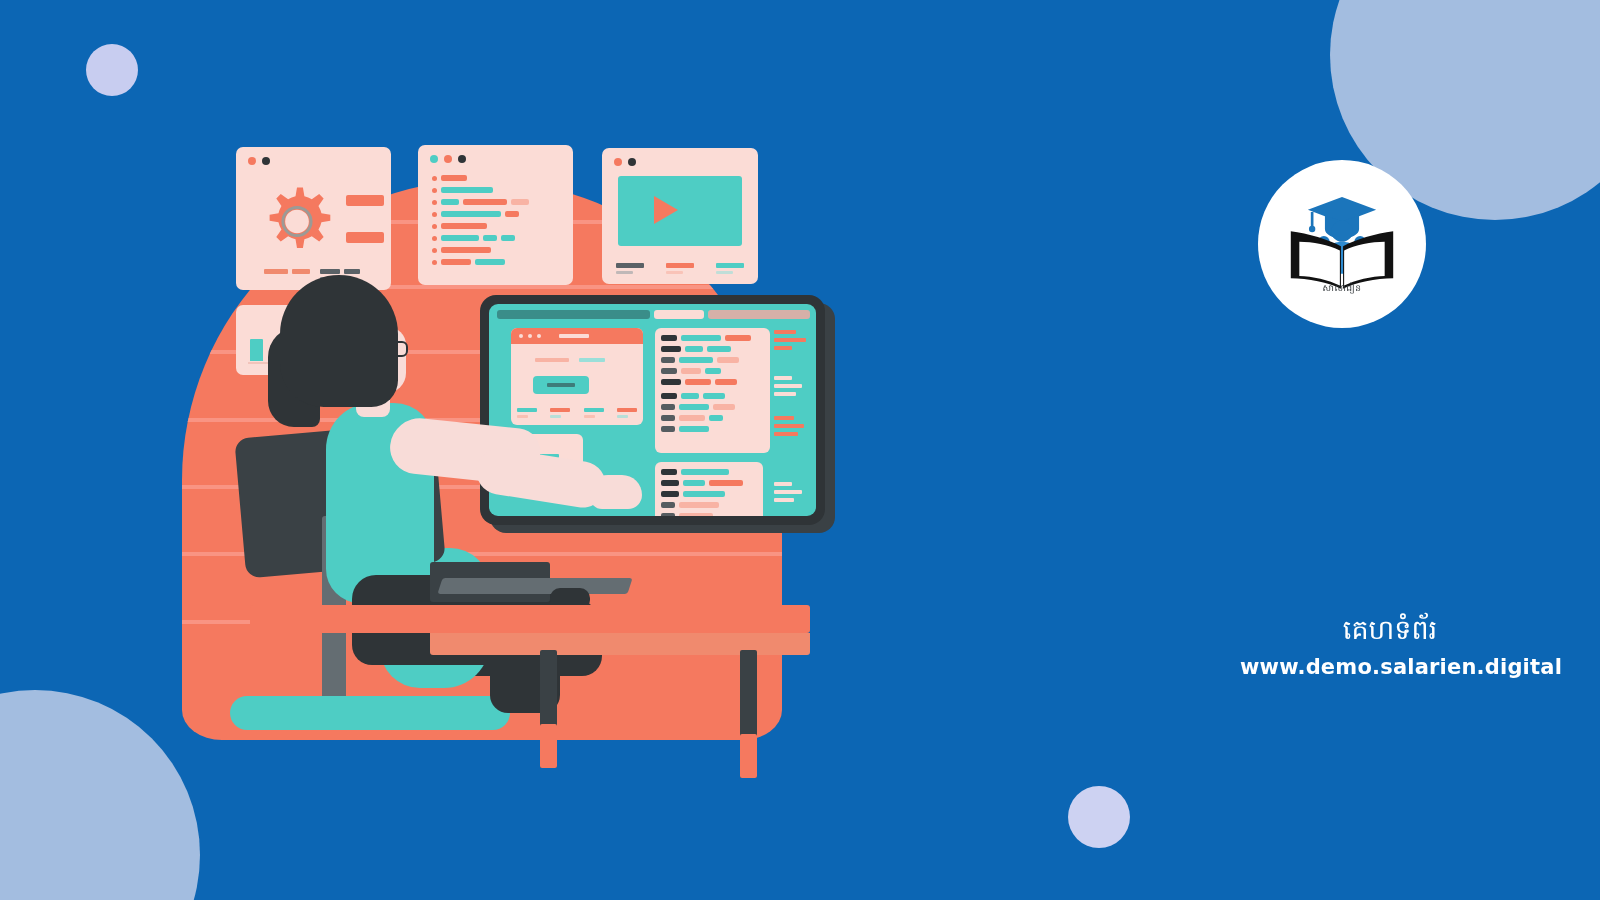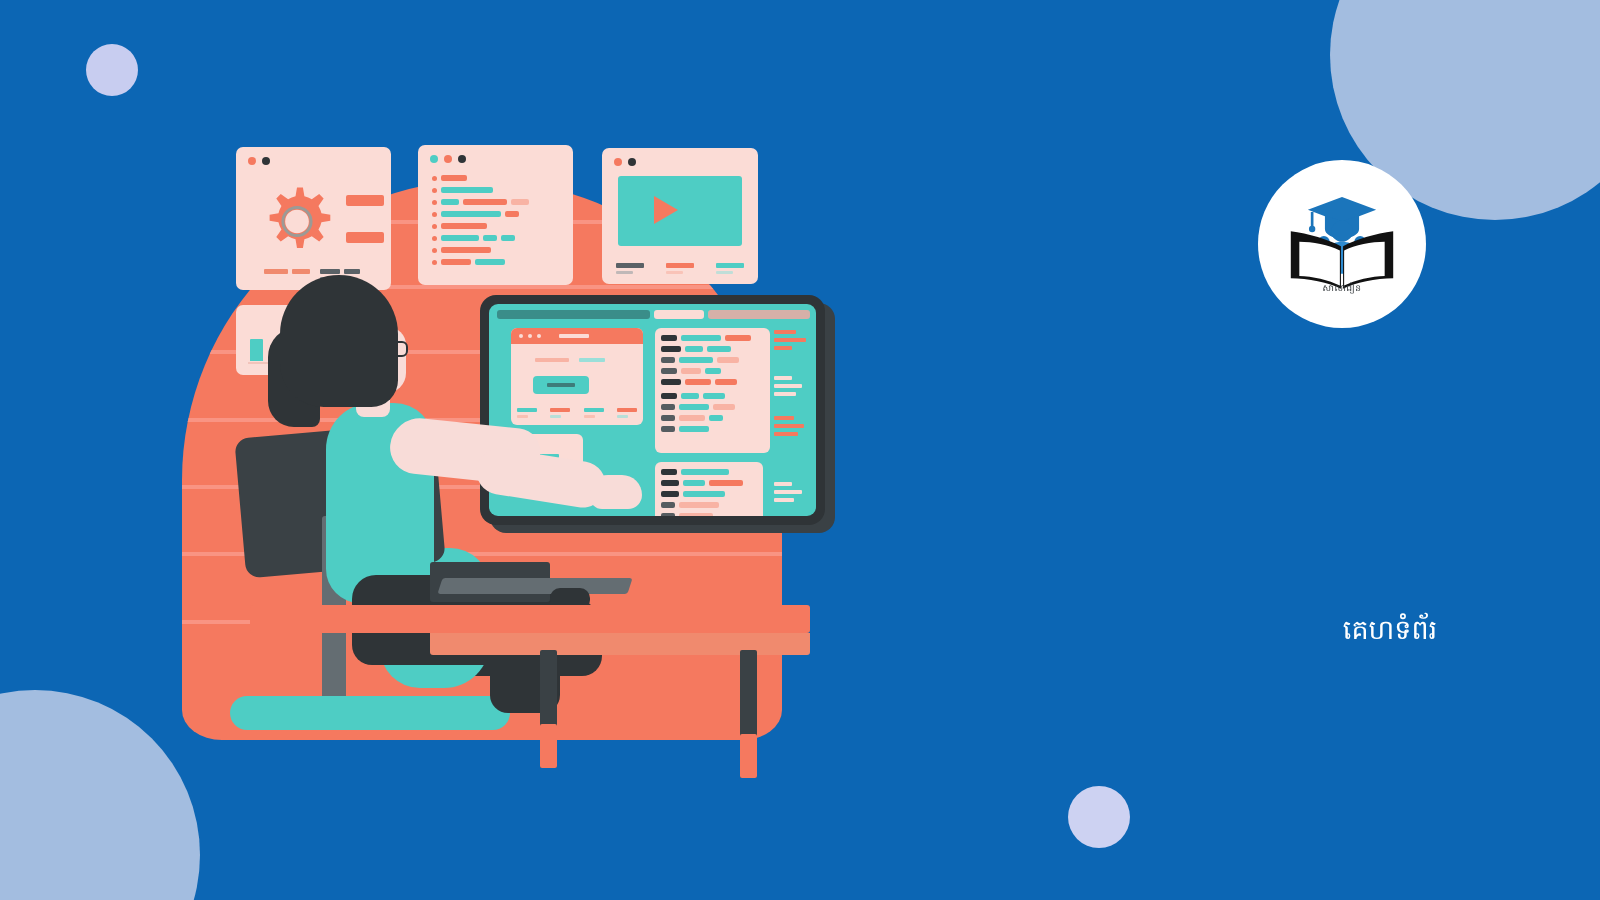--- a/index.html
+++ b/index.html
@@ -492,17 +492,18 @@
         <path d="M12 48 L12 92 C28 92 48 96 59 102 L59 62 C48 56 28 50 12 48 Z" fill="#111111"></path>
         <path d="M108 48 L108 92 C92 92 72 96 61 102 L61 62 C72 56 92 50 108 48 Z" fill="#111111"></path>
         <path d="M20 58 L20 90 C32 90 48 94 58 99 L58 66 C48 61 32 58 20 58 Z" fill="#ffffff"></path>
         <path d="M100 58 L100 90 C88 90 72 94 62 99 L62 66 C72 61 88 58 100 58 Z" fill="#ffffff"></path>
       </svg>
     </div>
     <div class="logo-khmer">សាលារៀន</div>
 
     <div id="brand-text">
       <div class="kh-1">គេហទំព័រ</div>
+      <div class="url">www.demo.salarien.digital</div>
     </div>
 
   </div>
 
 </div>
 
 </body></html>

